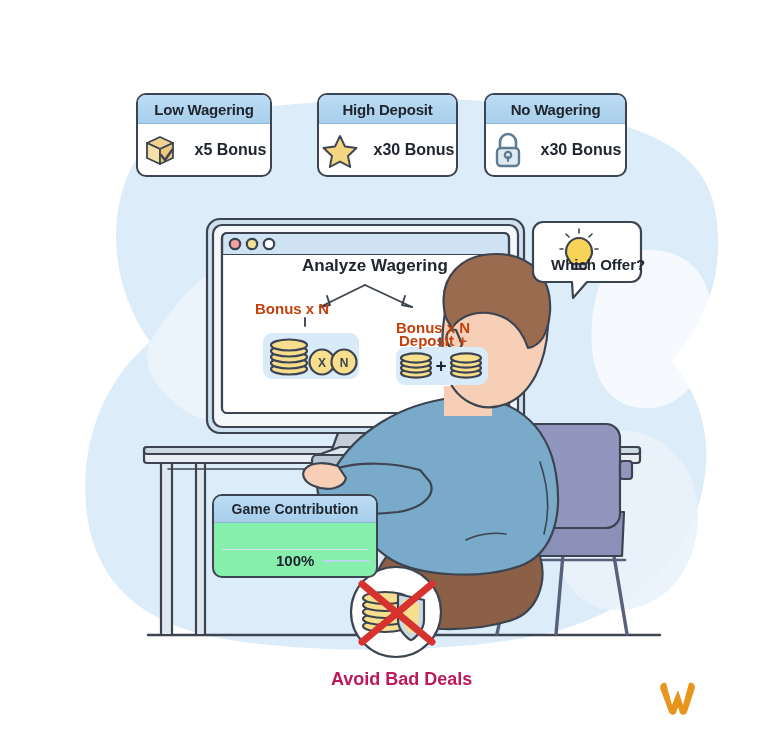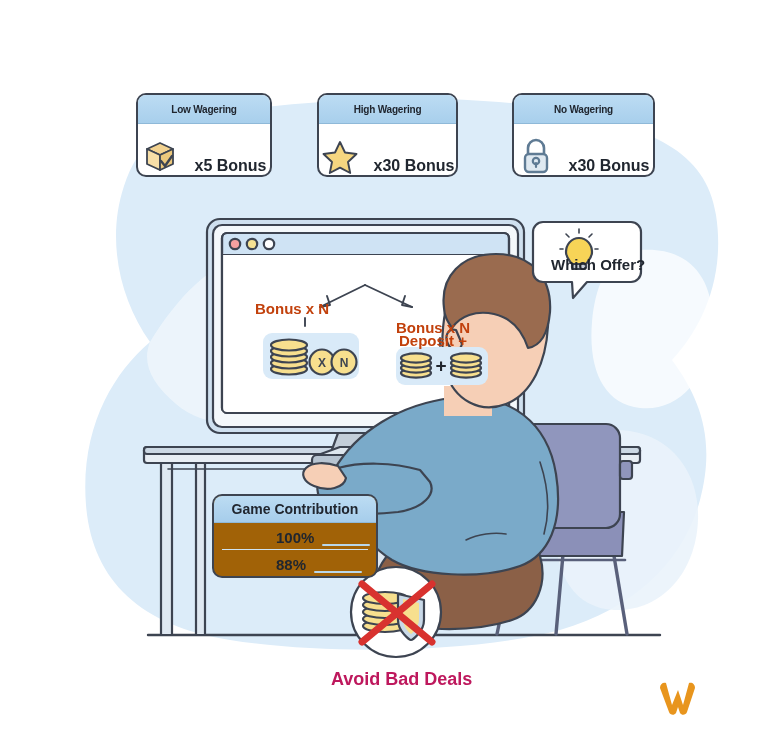--- a/index.html
+++ b/index.html
@@ -8,33 +8,33 @@
   #stage{position:relative;width:781px;height:733px;background:#ffffff;overflow:hidden;}
   .layer{position:absolute;left:0;top:0;width:781px;height:733px;}
   svg{display:block;}
 
   
   .card{position:absolute;background:#ffffff;border:2px solid #3d4451;
         border-radius:10px;overflow:hidden;box-sizing:border-box;}
   .card-head{height:28px;background:linear-gradient(180deg,#bcdcf3 0%,#a8cfec 100%);
              border-bottom:1px solid #8fb9d8;display:flex;align-items:center;
              justify-content:center;}
-  .card-head span{font-size:10px;font-weight:bold;color:#20262f;letter-spacing:-.2px;}
-  .card-body{height:calc(100% - 29px);display:flex;align-items:flex-end;
+  .card-head span{font-size:15px;font-weight:bold;color:#20262f;letter-spacing:-.2px;}
+  .card-body{height:calc(100% - 29px);display:flex;align-items:center;
              justify-content:center;gap:15px;}
   .card-body .lbl{font-size:16px;font-weight:bold;color:#20262f;}
 
   
-  .gc{position:absolute;background:#a16207;border:2px solid #3d4451;border-radius:10px;
+  .gc{position:absolute;background:#86efac;border:2px solid #3d4451;border-radius:10px;
       overflow:hidden;box-sizing:border-box;}
   .gc-head{height:26px;background:linear-gradient(180deg,#bcdcf3 0%,#a6cdeb 100%);
            border-bottom:1px solid #8fb9d8;display:flex;align-items:center;justify-content:center;}
   .gc-head span{font-size:14px;font-weight:bold;color:#20262f;}
   .gc-body{position:relative;height:calc(100% - 27px);}
-  .gc-row{position:absolute;display:flex;align-items:flex-end;gap:8px;}
+  .gc-row{position:absolute;display:flex;align-items:center;gap:8px;margin-top:23px;}
   .gc-row .pct{font-size:15px;font-weight:bold;color:#20262f;}
   .gc-line{width:48px;height:2px;background:#b9d7ea;border-radius:1px;}
   .gc-sep{position:absolute;left:8px;right:8px;height:1px;background:#cfe3f1;}
 
   
   .bubble-txt{position:absolute;font-size:15px;font-weight:bold;color:#20262f;}
 
   
   .scr-title{position:absolute;font-size:17px;font-weight:bold;color:#20262f;}
   .scr-lbl{position:absolute;font-size:15px;font-weight:bold;color:#c2410c;}
@@ -254,45 +254,46 @@
         <path d="M6 12 L6 27 L19 33 L19 18 Z" fill="#f7dfa8" stroke="#3d4451" stroke-width="1.8" stroke-linejoin="round"></path>
         <path d="M32 12 L32 27 L19 33 L19 18 Z" fill="#ecc87c" stroke="#3d4451" stroke-width="1.8" stroke-linejoin="round"></path>
         <path d="M20 24 L24 29 L31 19" fill="none" stroke="#3d4451" stroke-width="2.4" stroke-linecap="round" stroke-linejoin="round"></path>
       </svg>
       <span class="lbl">x5 Bonus</span>
     </div>
   </div>
 
   <div class="card" style="left:317px;top:93px;width:141px;height:84px;">
     <div class="card-head">
-      <span>High Wagering</span>
+      <span>High Deposit</span>
     </div>
     <div class="card-body">
       <svg width="38" height="38" viewBox="0 0 38 38">
         <path d="M19 5 L24 15.5 L35.5 17 L27 25 L29.2 36 L19 30.7 L8.8 36 L11 25 L2.5 17 L14 15.5 Z" fill="#f5d680" stroke="#3d4451" stroke-width="1.9" stroke-linejoin="round"></path>
       </svg>
       <span class="lbl">x30 Bonus</span>
     </div>
   </div>
 
-  <div class="card" style="left:512px;top:93px;width:143px;height:84px;">
+  <div class="card" style="left:484px;top:93px;width:143px;height:84px;">
     <div class="card-head">
       <span>No Wagering</span>
     </div>
     <div class="card-body">
       <svg width="36" height="38" viewBox="0 0 36 38">
         <path d="M10 18 L10 11 A8 8 0 0 1 26 11 L26 18" fill="none" stroke="#5f7b94" stroke-width="2.6"></path>
         <rect x="7" y="17" width="22" height="18" rx="4" fill="#dfe9f1" stroke="#5f7b94" stroke-width="2.4"></rect>
         <circle cx="18" cy="24" r="3.2" fill="none" stroke="#5f7b94" stroke-width="2.2"></circle>
         <line x1="18" y1="26" x2="18" y2="30" stroke="#5f7b94" stroke-width="2.2" stroke-linecap="round"></line>
       </svg>
       <span class="lbl">x30 Bonus</span>
     </div>
   </div>
 
+  <div class="scr-title" style="left:302px;top:256px;">Analyze Wagering</div>
 
   <div class="scr-lbl" style="left:255px;top:300px;">Bonus x N</div>
 
   <div class="scr-lbl" style="left:399px;top:300px;margin-top:32px;">Deposit +</div>
   <div class="scr-lbl" style="left:396px;top:319px;">Bonus x N</div>
 
   <div class="bubble-txt" style="left:551px;top:256px;">Which Offer?</div>
 
   <div class="gc" style="left:212px;top:494px;width:166px;height:84px;">
     <div class="gc-head">

